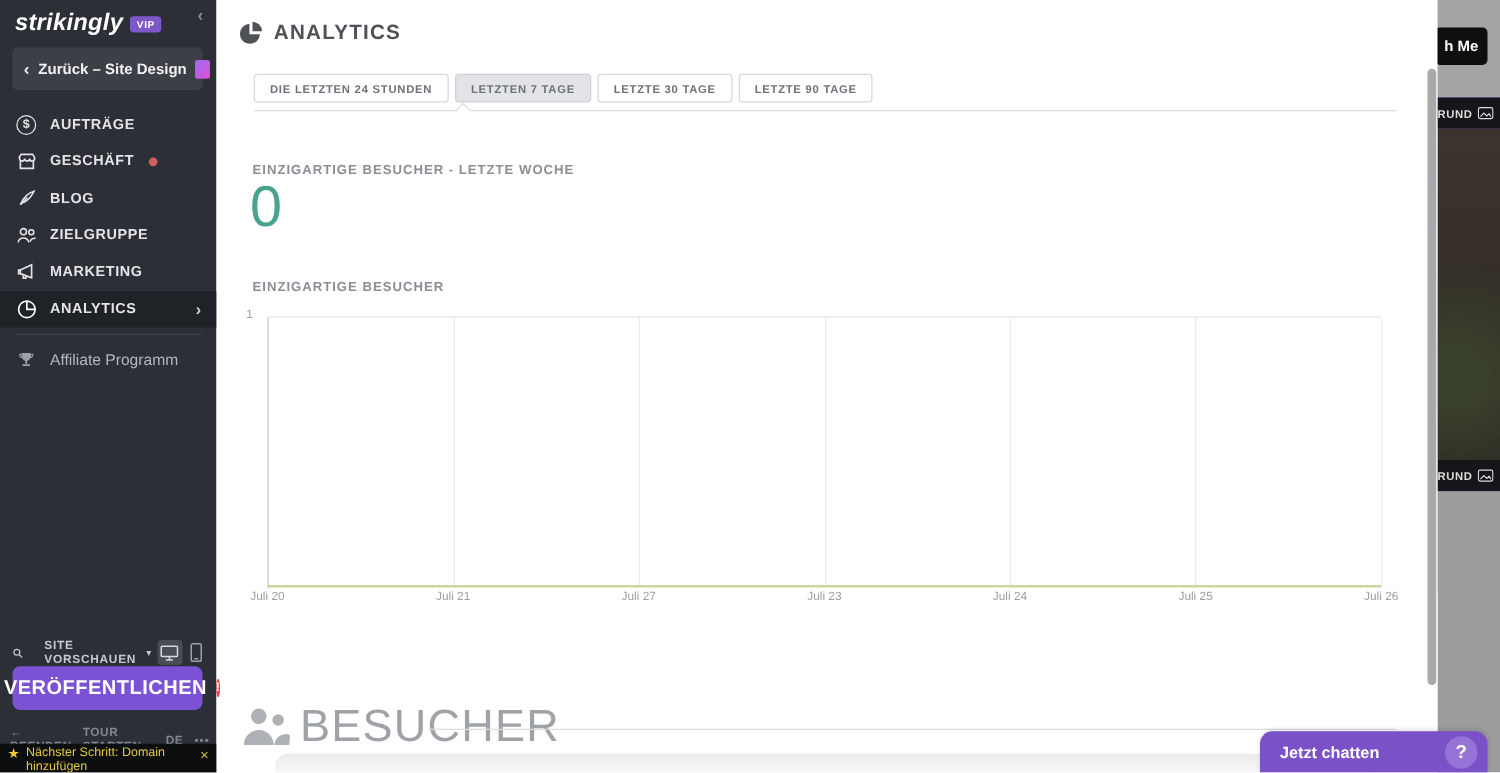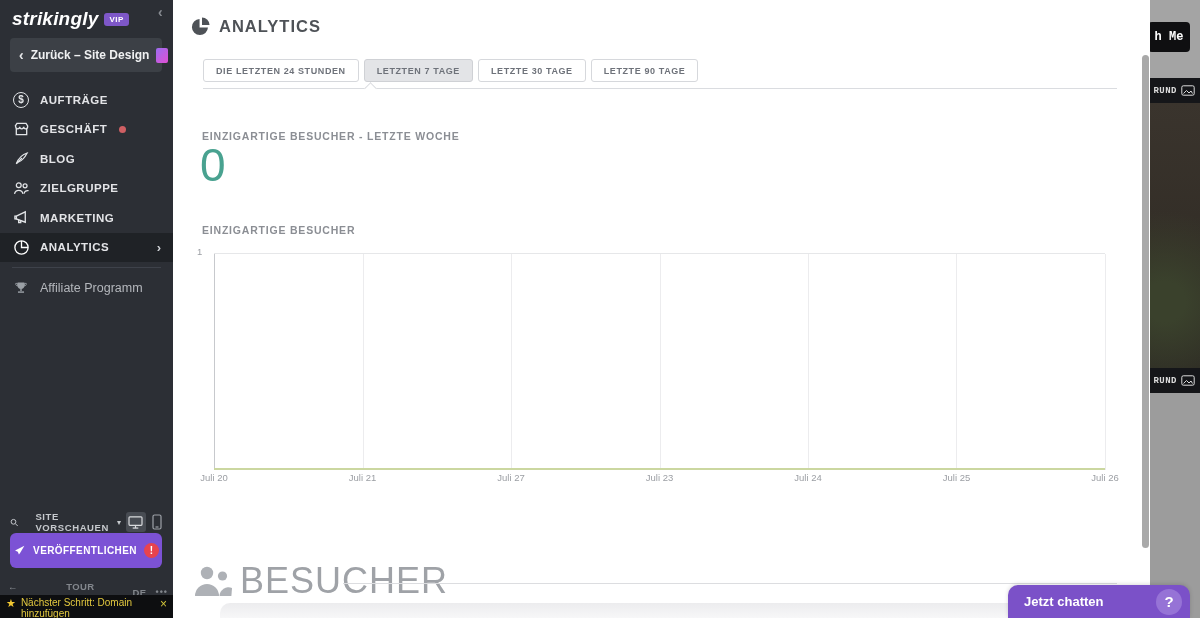--- a/index.html
+++ b/index.html
@@ -35,21 +35,21 @@
 
   .preview-row { position:absolute; left:10px; top:511px; width:153px; display:flex; align-items:center; gap:5px; }
   .preview-label { color:#c6c9cd; font-size:9.5px; font-weight:bold; letter-spacing:.6px; cursor:pointer;margin-left:12px; }
   .preview-caret { color:#c6c9cd; font-size:8px; cursor:pointer; }
   .device-box { margin-left:auto; width:26px; height:20px; background:#484c53; border-radius:3px;
     display:flex; align-items:center; justify-content:center; cursor:pointer; }
   .phone-box { width:16px; height:20px; display:flex; align-items:center; justify-content:center; cursor:pointer; }
 
   .publish-btn { position:absolute; left:10px; top:533px; width:152px; height:35px; background:#7c52d5; border-radius:6px;
     display:flex; align-items:center; justify-content:center; gap:7px; cursor:pointer; }
-  .publish-label { color:#fff; font-size:10px; font-weight:bold; letter-spacing:.4px; }
+  .publish-label { color:#fff; font-size:16px; font-weight:bold; letter-spacing:.4px; }
   .publish-badge { width:15px; height:15px; border-radius:50%; background:#e8434e; color:#fff; font-size:10px; font-weight:bold;
     display:flex; align-items:center; justify-content:center; }
 
   .side-footer { position:absolute; left:8px; top:581px; width:160px; display:flex; align-items:center; gap:9px;
     color:#83878d; font-size:9.5px; font-weight:bold; letter-spacing:.4px; }
   .side-footer span { cursor:pointer; }
   .footer-dots { letter-spacing:1px; font-size:9px; }
 
   .next-step { position:absolute; left:0; top:595px; width:173px; height:23px; background:#0d0e10;
     display:flex; align-items:flex-start; padding:3px 6px 0 6px; gap:5px; }
@@ -84,21 +84,21 @@
 
   .section-head { position:absolute; left:20px; top:560px; display:flex; align-items:center; gap:7px; }
   .section-title { color:#9fa2a7; font-size:36px; font-weight:normal; letter-spacing:1px; }
   .section-rule { position:absolute; left:170px; top:583px; width:774px; height:1px; background:#dcdde0; }
   .next-card { position:absolute; left:47px; top:603px; width:880px; height:15px; border-radius:10px 10px 0 0;
     background:linear-gradient(180deg,#ececee,#f7f7f8); }
 
   .scrollbar { position:absolute; left:1142px; top:55px; width:7px; height:493px; background:#a9a9a9; border-radius:4px; z-index:6; cursor:grab; }
 
   
-  .editor { position:absolute; left:1150px; top:0; width:50px; height:474px; background:#8b5cf6; z-index:1; overflow:visible;font-family:Liberation Mono, monospace; }
+  .editor { position:absolute; left:1150px; top:0; width:50px; height:474px; background:#8b5cf6; z-index:1; overflow:visible; }
   .ed-top { position:absolute; left:0; top:0; width:50px; height:78px; background:#a4a4a4; }
   .watch-btn { position:absolute; left:-2px; top:22px; width:42px; height:30px; background:#0f0f11; border-radius:4px;
     color:#fff; font-size:12px; font-weight:bold; display:flex; align-items:center; justify-content:center; cursor:pointer; }
   .ed-bar { position:absolute; left:0; width:50px; height:25px; background:#151619;
     display:flex; align-items:center; justify-content:flex-end; gap:4px; padding-right:5px; cursor:pointer; }
   .ed-bar1 { top:78px; } .ed-bar2 { top:368px; }
   .ed-bar-label { color:#dcdcdc; font-size:9px; font-weight:bold; letter-spacing:.5px; }
   .ed-photo { position:absolute; left:0; top:103px; width:50px; height:265px;
     background:radial-gradient(circle at 30% 75%, #3a412c 0 10%, rgba(0,0,0,0) 45%),
                linear-gradient(#3a342d, #322d26 60%, #2d2a24); }

